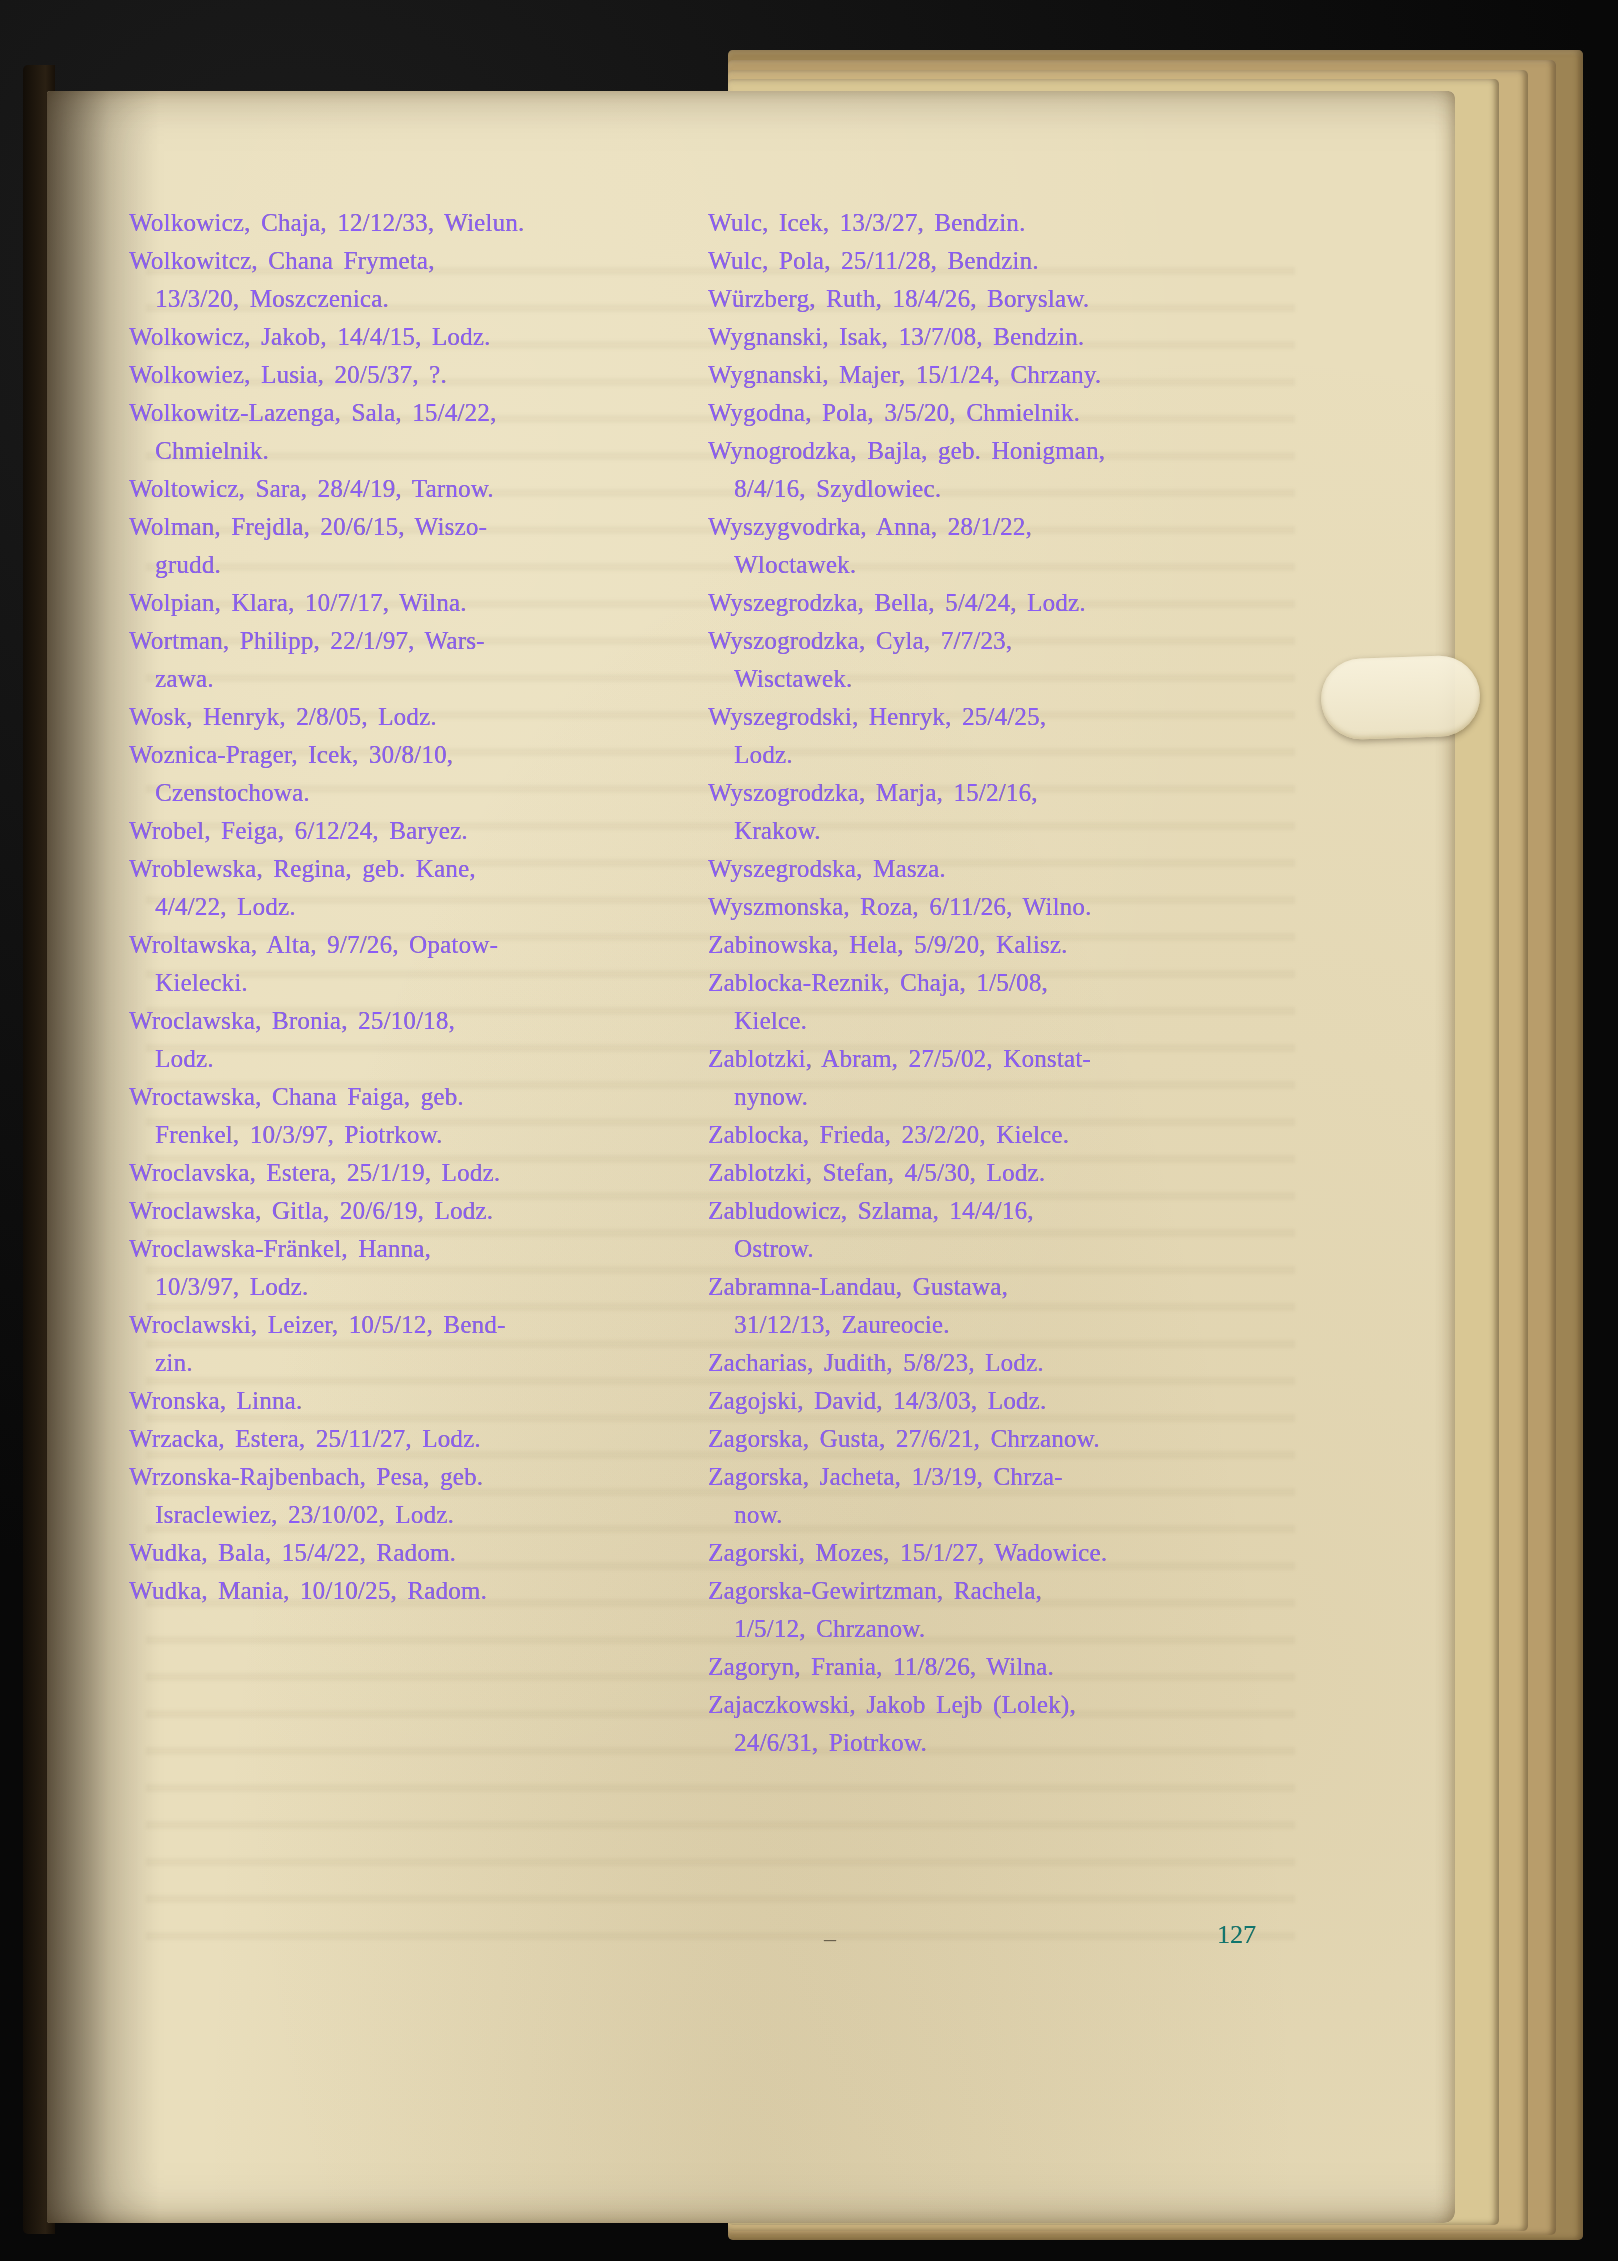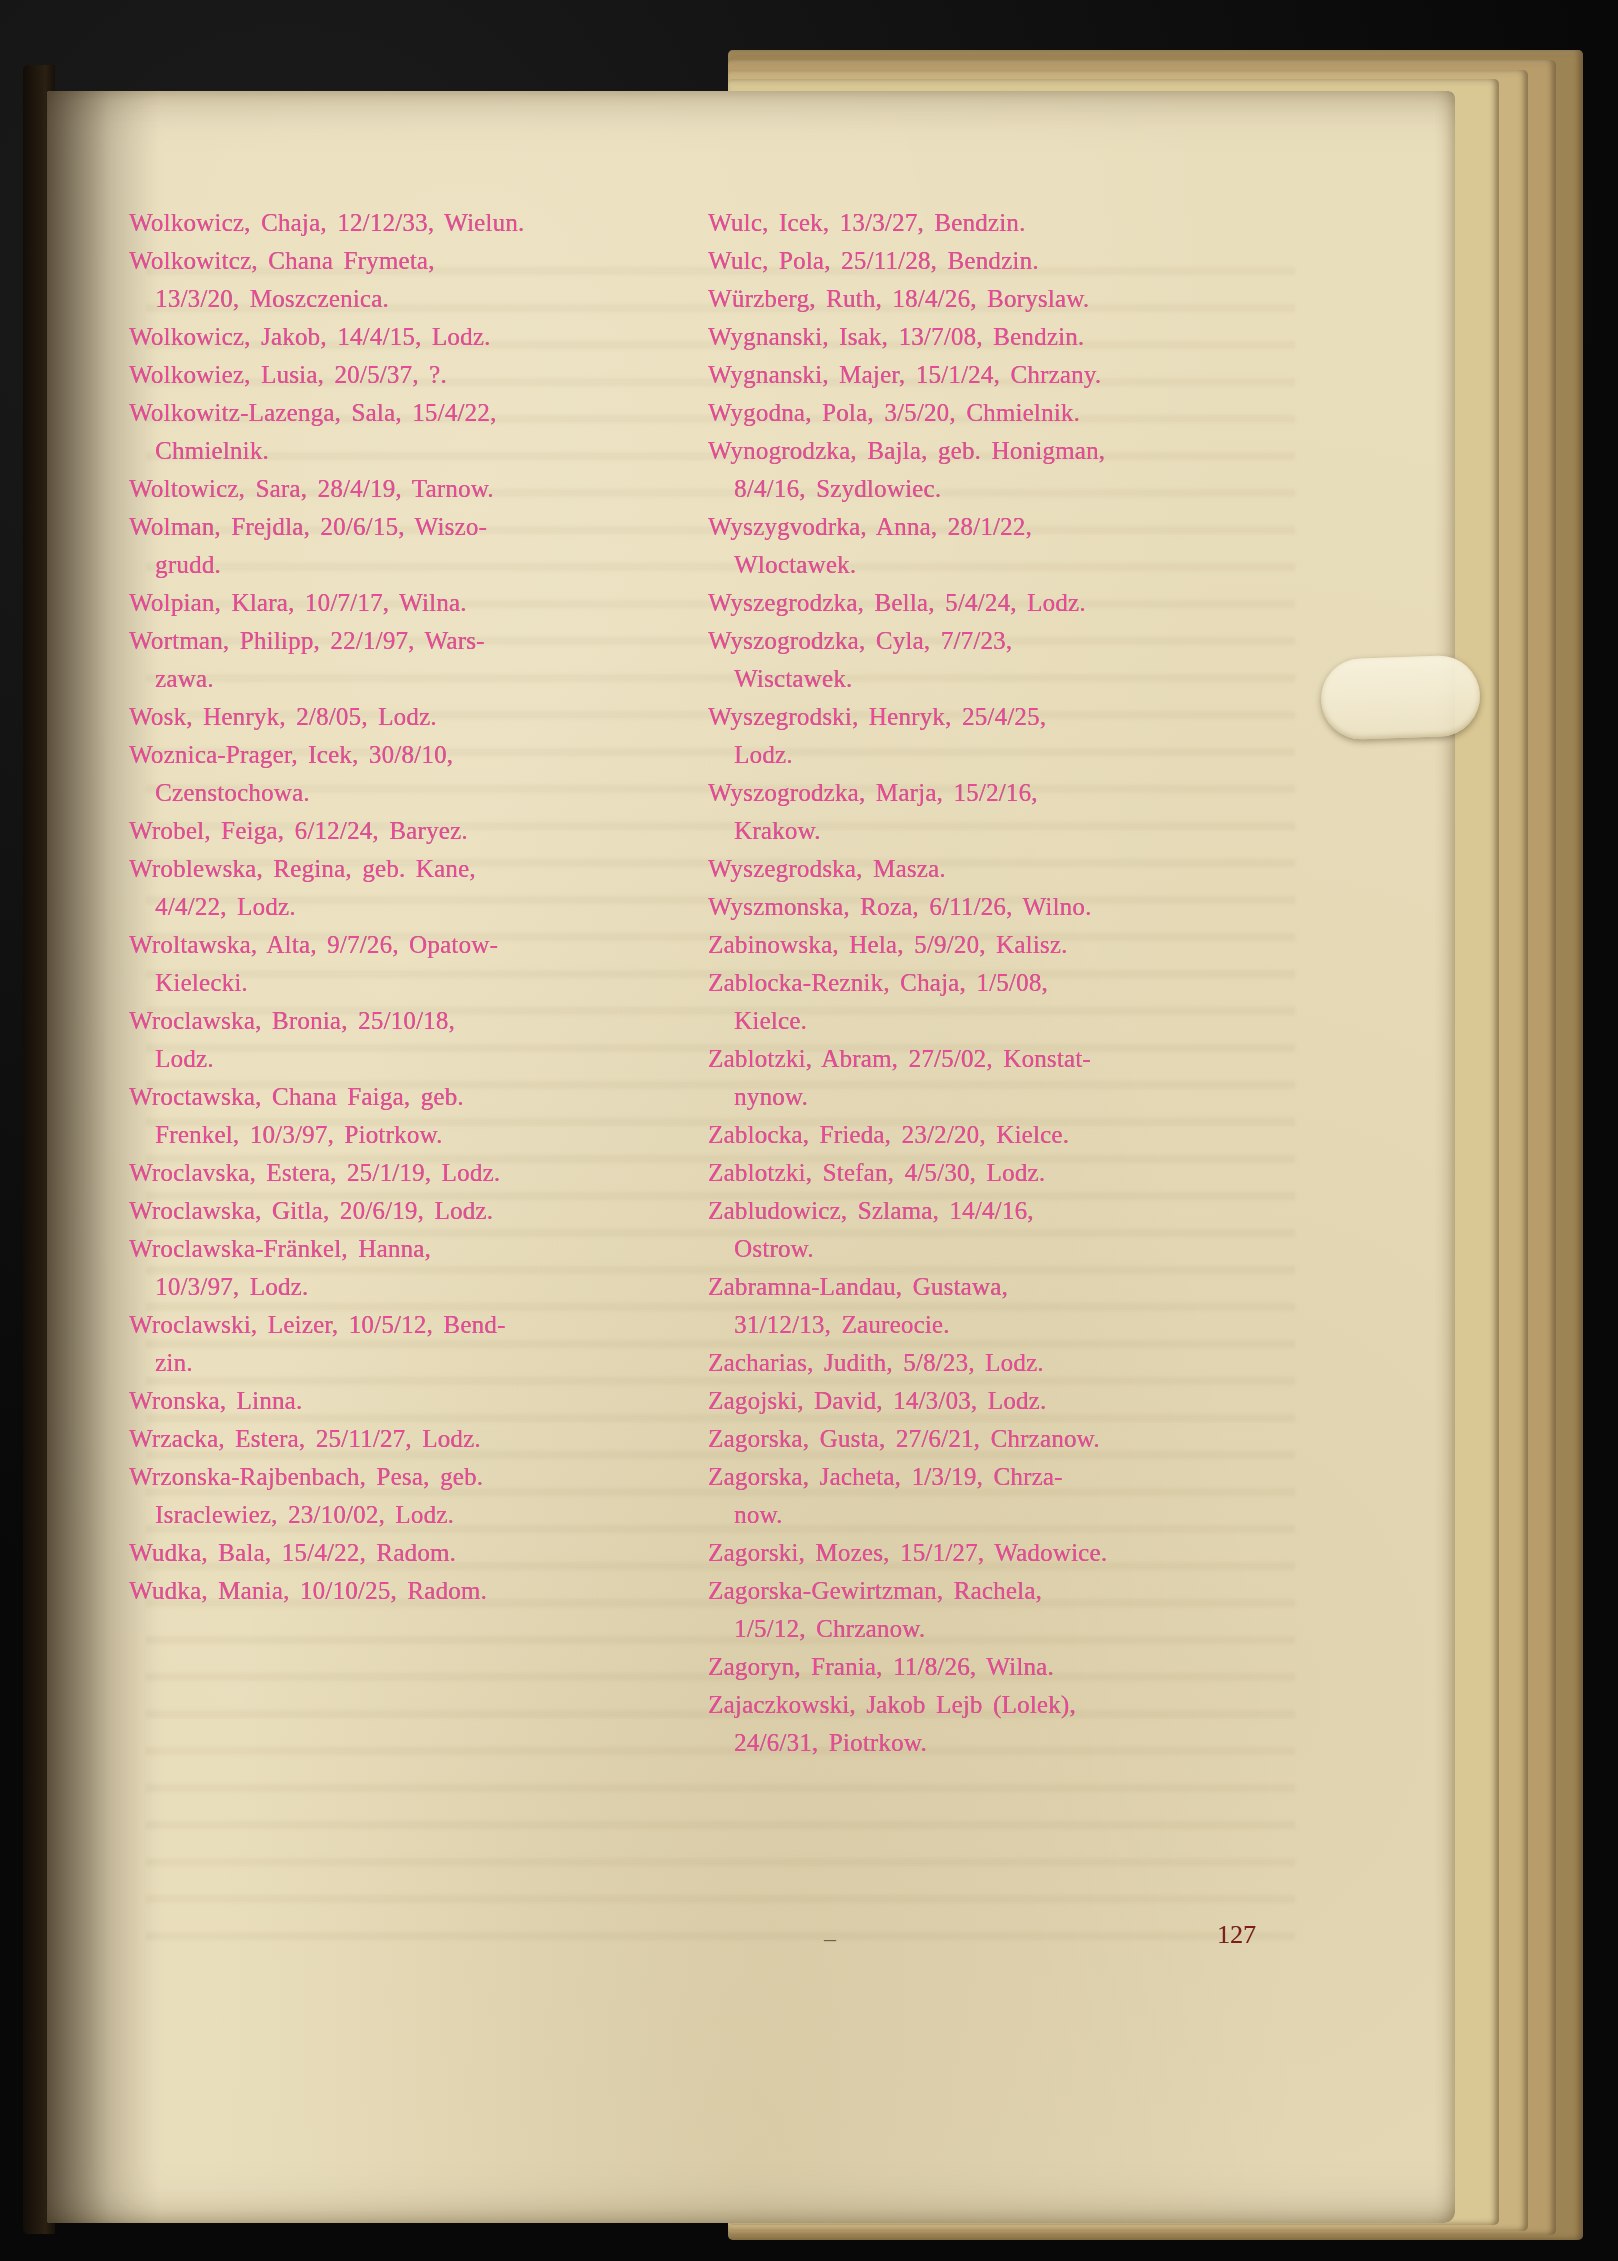--- a/index.html
+++ b/index.html
@@ -76,34 +76,34 @@
   .col { width: 547px; }
   .entry {
     margin: 0;
     padding-left: 26px;
     text-indent: -26px;
     white-space: pre-line;
     font-size: 25px;
     line-height: 38px;
     letter-spacing: 0.2px;
     word-spacing: 4px;
-    color: #ec4899;
+    color: #8b5cf6;
     text-shadow: 0.3px 0 0 rgba(55,53,44,0.55);
   }
 
   .footer-dash {
     left: 824px; top: 1920px;
     font-size: 24px; line-height: 37px;
     color: rgba(70,62,48,0.75);
   }
   .page-number {
     left: 1133px; top: 1916px; width: 123px;
     text-align: right;
     font-size: 26px; line-height: 37px;
-    color: #7f1d1d;
+    color: #0f766e;
     text-shadow: 0.3px 0 0 rgba(53,51,42,0.55);
   }
 </style>
 </head>
 <body>
 
 <div class="layer cover-edge"></div>
 
 <div class="layer stack stack-1"></div>
 <div class="layer stack stack-2"></div>

